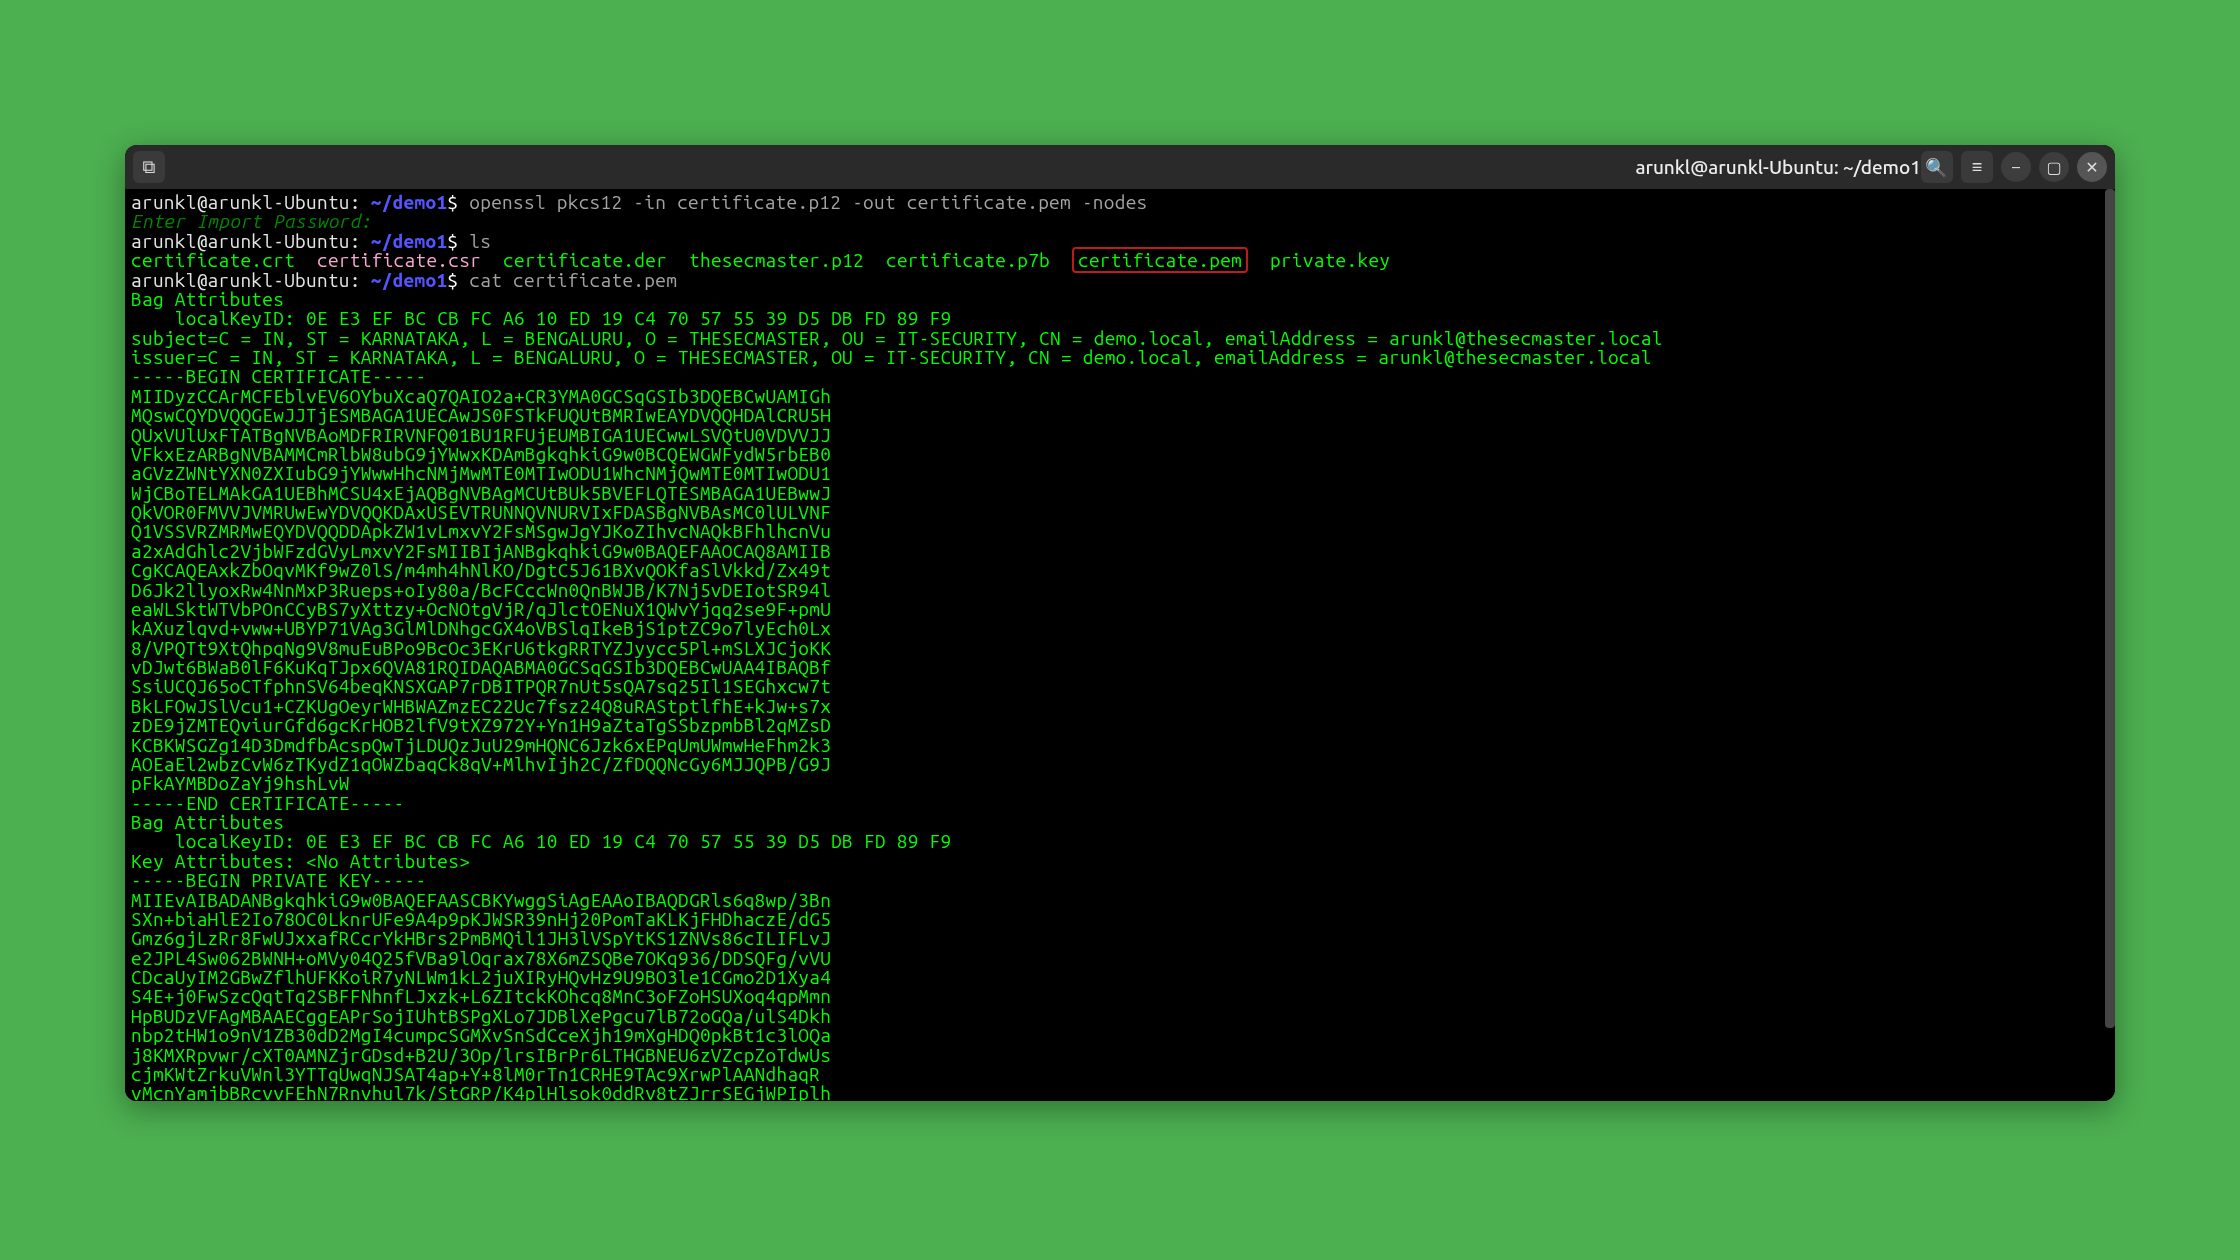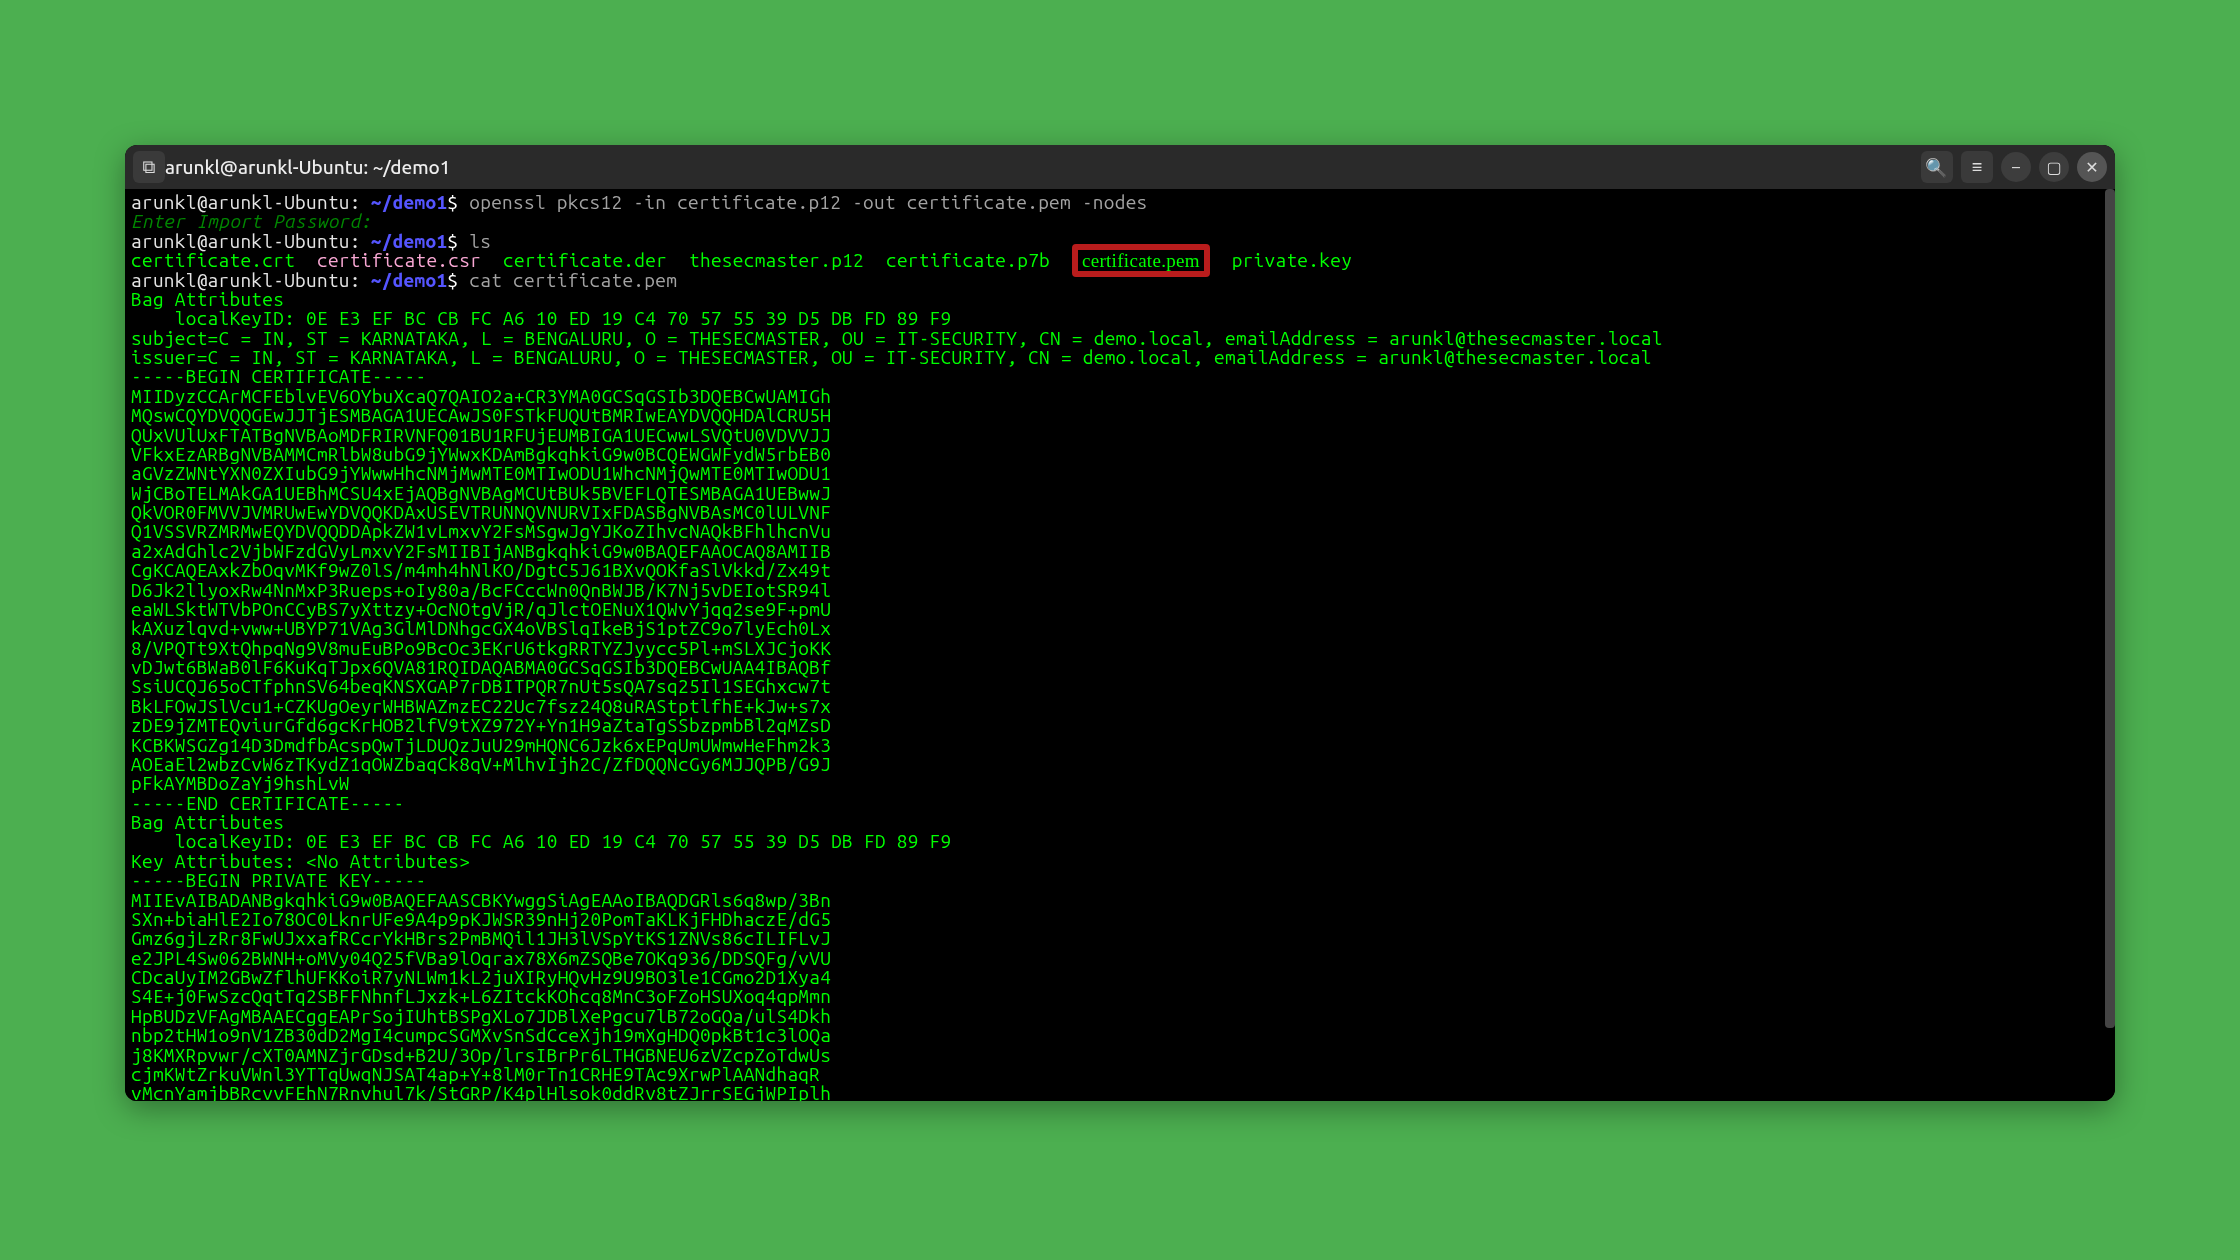--- a/index.html
+++ b/index.html
@@ -35,21 +35,21 @@
     font-size: 19px;
     flex-shrink: 0;
   }
   .tb-left, .tb-right {
     display: flex;
     align-items: center;
     gap: 8px;
   }
   .tb-center {
     flex: 1;
-    text-align: left;
+    text-align: right;
     font-weight: 500;
     color: #eee;
   }
   .tb-btn {
     width: 32px;
     height: 32px;
     border-radius: 6px;
     background: #3a3a3a;
     display: flex;
     align-items: center;
@@ -91,25 +91,24 @@
   }
   .prompt-user { color: #e5e5e5; font-weight: normal; }
   .prompt-path { color: #5555ff; font-weight: bold; margin-left: 10px; }
   .prompt-dollar { color: #ffffff; }
   .cmd { color: #a3a3a3; }
   .out-dark { color: #008800; font-style: italic; }
   .out-bright { color: #00ff00; }
   .file-list .f { color: #00ff00; }
   .file-list .csr { color: #f9a8d4; }
   .red-box {
-    border: 6px solid #b91c1c;
+    border: 2px solid #b91c1c;
     border-radius: 4px;
     padding: 0 4px;
     color: #00ff00;
-    font-family: Liberation Serif, serif;
   }
 </style>
 </head>
 <body>
 
 <div class="terminal-window">
 
   <div class="title-bar">
     <div class="tb-left">
       <div class="tb-btn">

